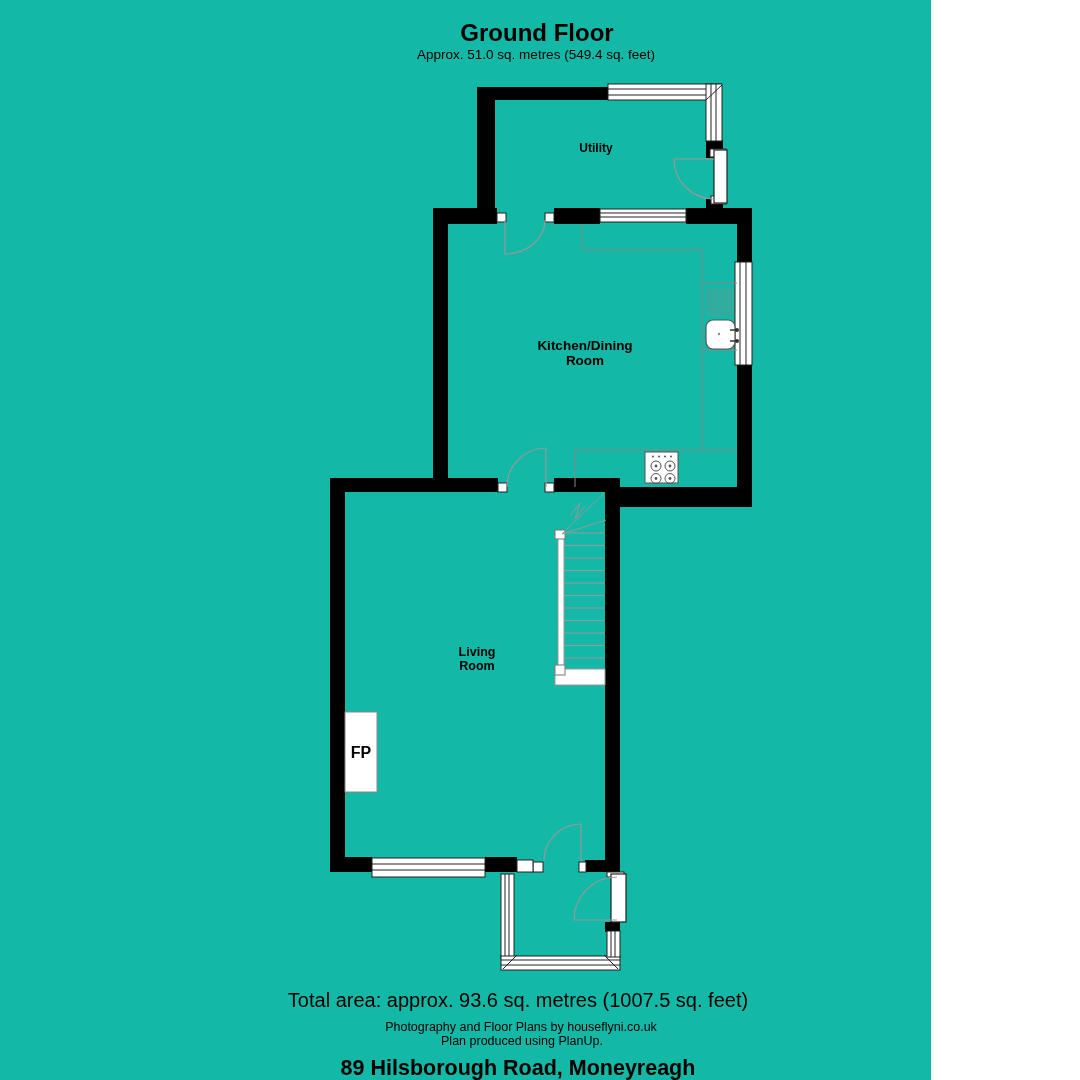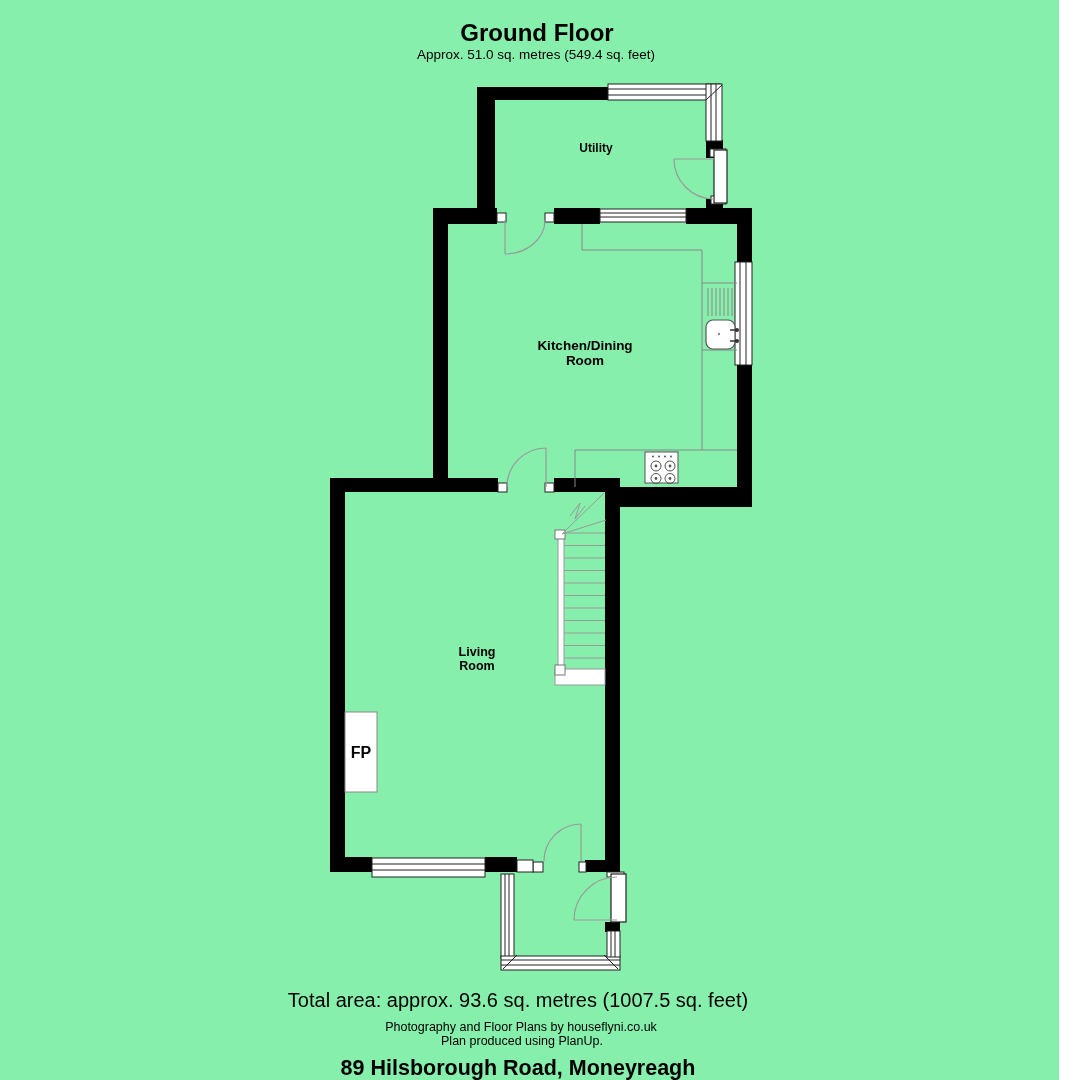--- a/index.html
+++ b/index.html
@@ -1,16 +1,16 @@
 <!DOCTYPE html>
 <html><head>
 <meta charset="utf-8">
 <style>
   html,body{margin:0;padding:0;background:#ffffff;}
-  #page{position:relative;width:1059px;height:1080px;background:#86efac;overflow:hidden;
+  #page{position:relative;width:931px;height:1080px;background:#14b8a6;overflow:hidden;
         font-family:"Liberation Sans", sans-serif;}
   svg text{fill:#000000;font-family:"Liberation Sans", sans-serif;}
   .t-title{font-size:24px;font-weight:700;}
   .t-sub{font-size:13.5px;}
   .t-room{font-weight:700;}
   .t-total{font-size:20px;}
   .t-credit{font-size:12.5px;}
   .t-addr{font-size:21.5px;font-weight:700;}
 </style>
 </head>

